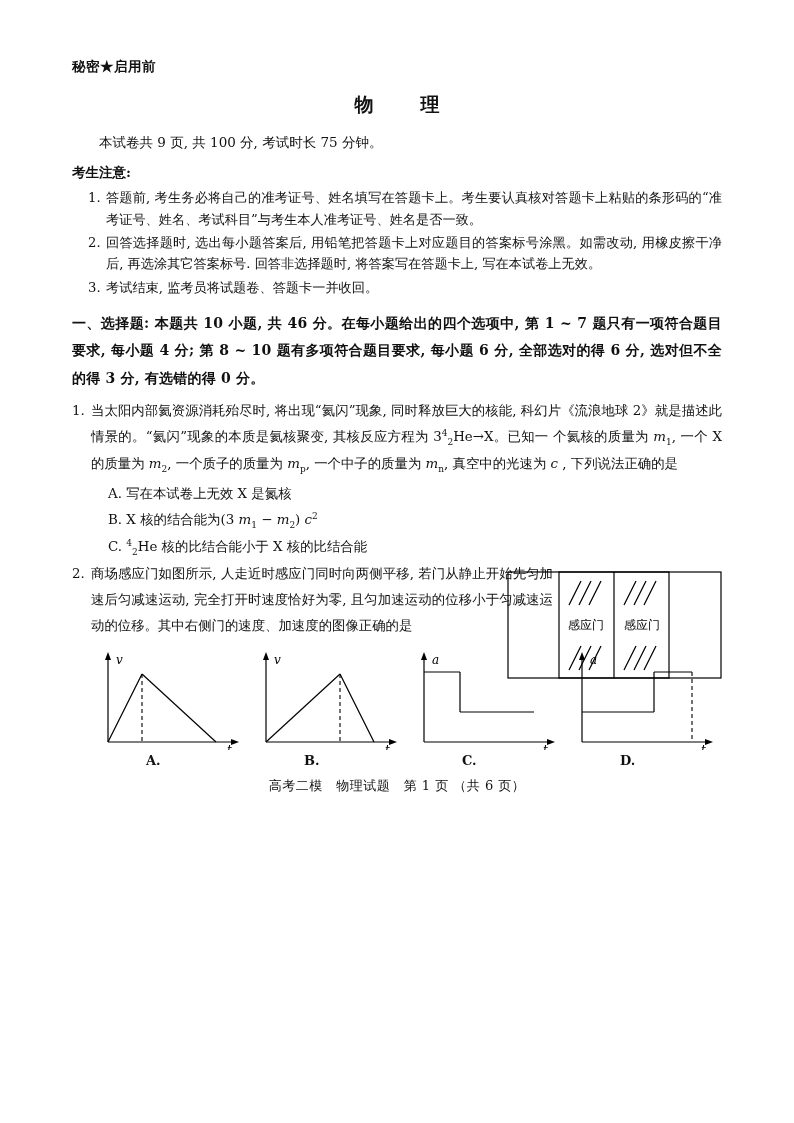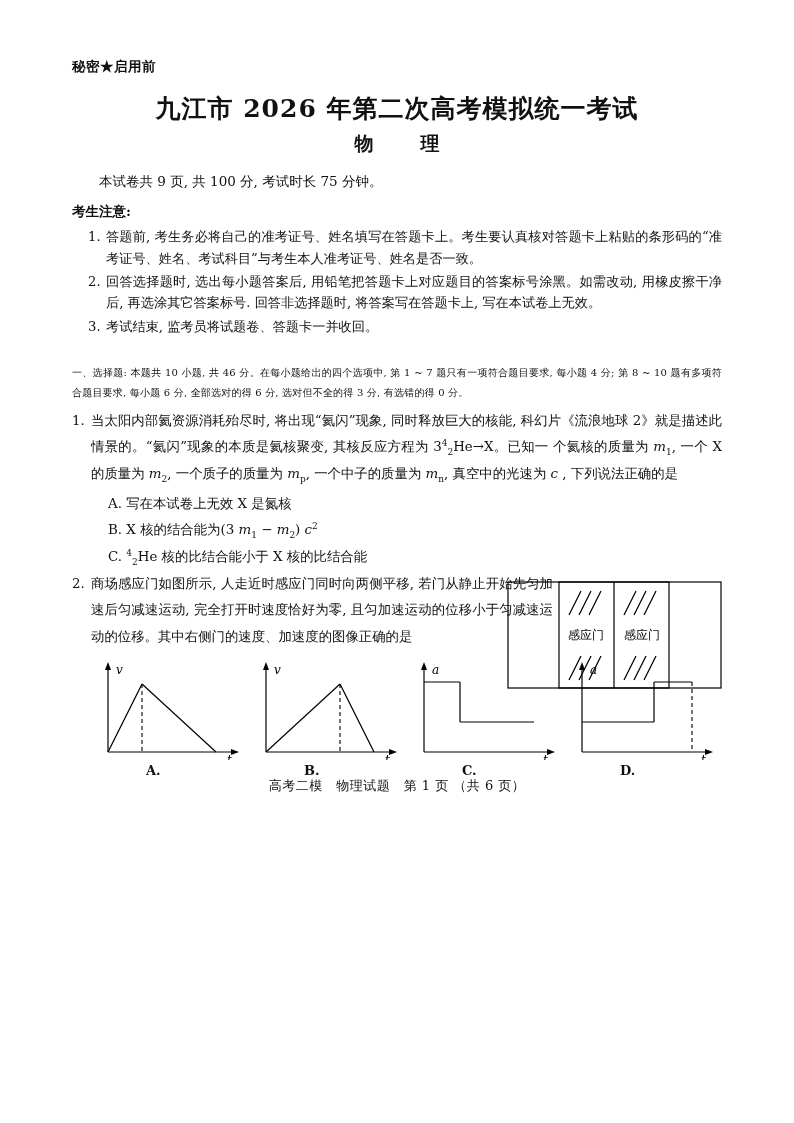--- a/index.html
+++ b/index.html
@@ -70,24 +70,24 @@
     padding-left: 34px;
     position: relative;
     text-align: justify;
   }
   ol.notice li .num {
     position: absolute;
     left: 16px;
     top: 0;
   }
   .section-head {
-    font-size: 10px;
-    font-weight: normal;
+    font-size: 14px;
+    font-weight: bold;
     line-height: 1.95;
-    margin-top: 26px;
+    margin-top: 12px;
     margin-bottom: 6px;
     text-align: justify;
     letter-spacing: 0.2px;
   }
   .q {
     font-size: 13.4px;
     line-height: 1.95;
     margin-bottom: 2px;
     position: relative;
     padding-left: 19px;
@@ -155,21 +155,20 @@
     letter-spacing: 0.5px;
   }
 </style>
 </head>
 <body>
 
 <div class="page">
 
   <div class="secret">秘密★启用前</div>
 
-  <h1 class="title">九江市 2026 年第二次高考模拟统一考试</h1>
   <div class="subject">物　理</div>
 
   <div class="intro">本试卷共 9 页, 共 100 分, 考试时长 75 分钟。</div>
 
   <div class="notice-title">考生注意:</div>
   <ol class="notice">
     <li>
       <span class="num">1.</span>
       <span>答题前, 考生务必将自己的准考证号、姓名填写在答题卡上。考生要认真核对答题卡上粘贴的条形码的“准考证号、姓名、考试科目”与考生本人准考证号、姓名是否一致。</span>
     </li>

